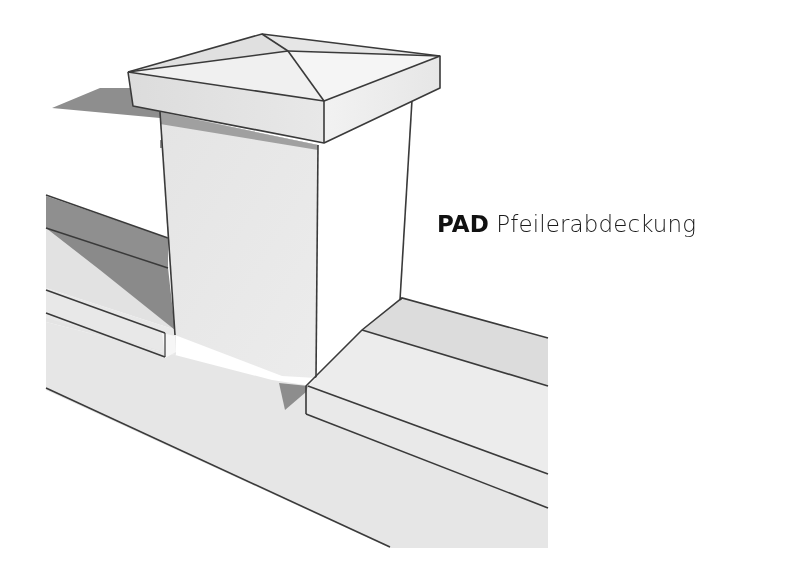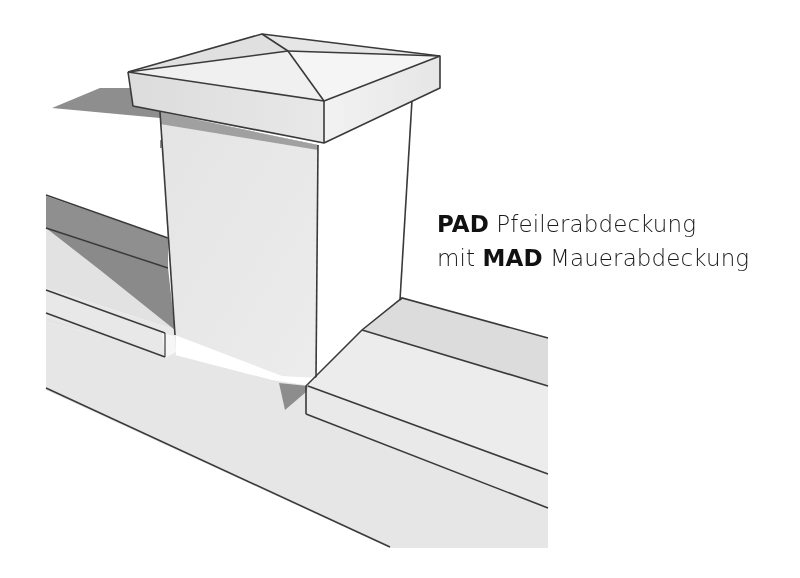--- a/index.html
+++ b/index.html
@@ -90,14 +90,13 @@
       <line x1="362" y1="330" x2="548" y2="386"></line>
       <line x1="308" y1="386" x2="548" y2="474"></line>
       <line x1="306" y1="414" x2="548" y2="508"></line>
       <line x1="400" y1="300" x2="402" y2="298"></line>
     </g>
   </g>
 </svg>
 
 <div class="label">
   <span class="line"><b>PAD</b><span> Pfeilerabdeckung</span></span>
-  <span class="line"><span>mit </span><b>MAD</b><span> Mauerabdeckung</span></span>
 </div>
 
 </body></html>

